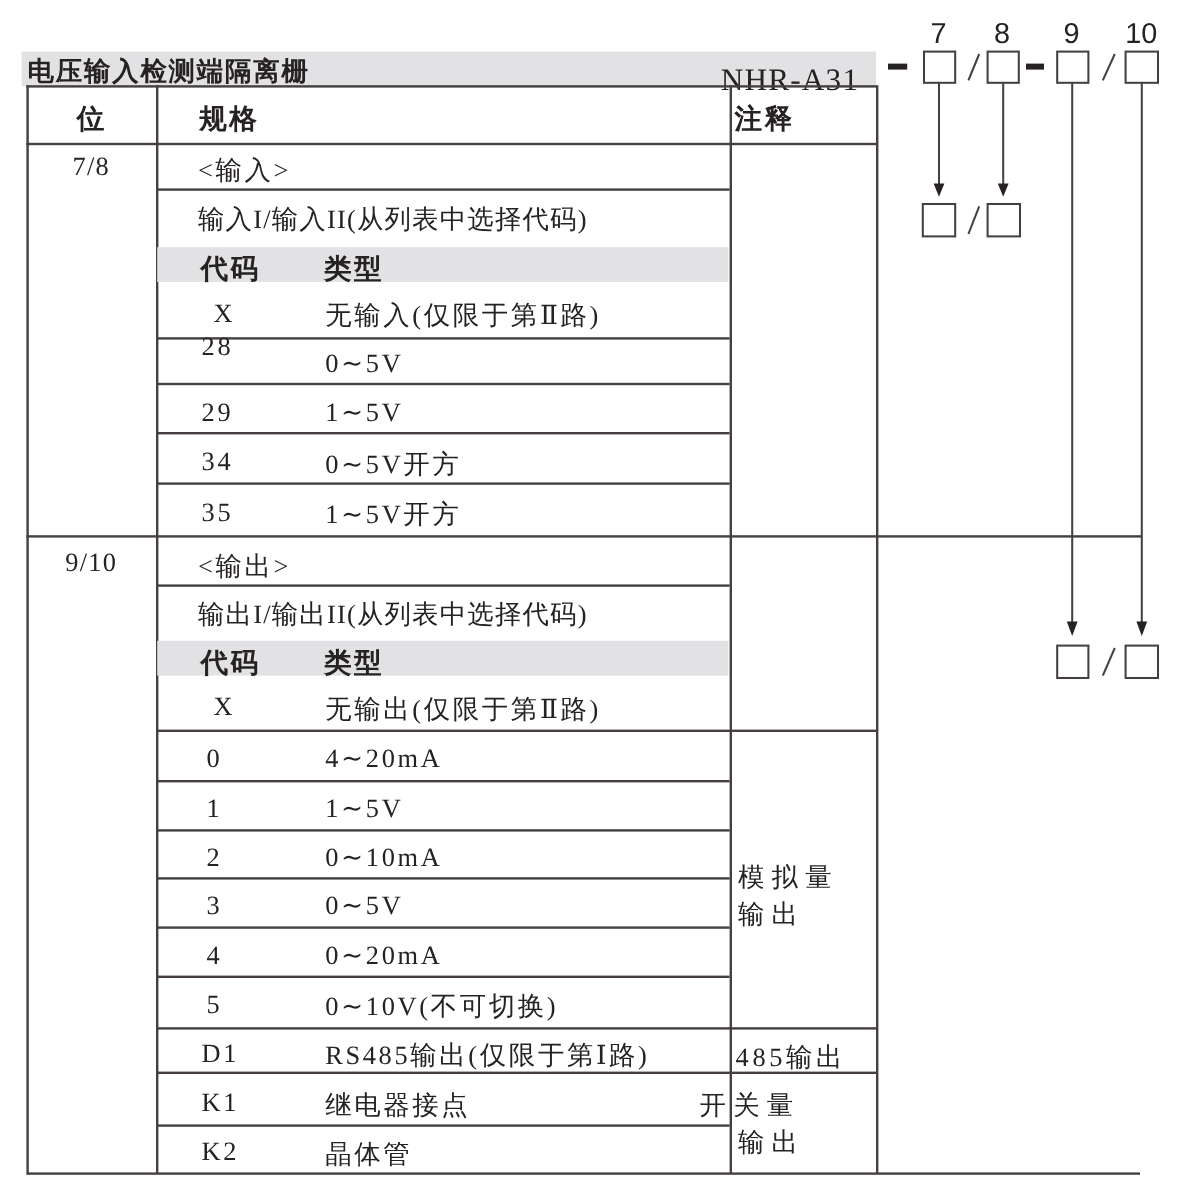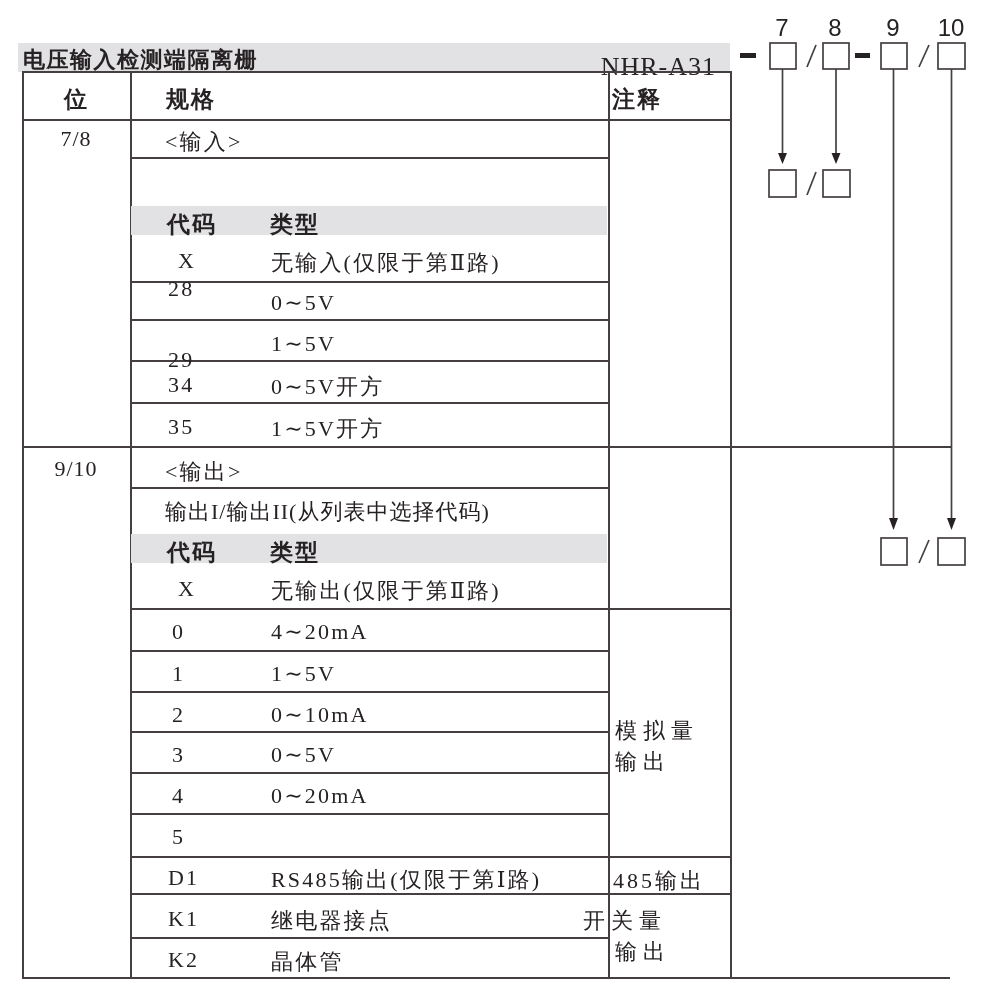--- a/index.html
+++ b/index.html
@@ -100,30 +100,31 @@
     <div class="hl" style="left:130px;top:937px;width:478px;"></div>
     <div class="hl" style="left:22px;top:977px;width:928px;"></div>
   </div>
 
   <div class="abs colhdr pos" style="top:84px;">位</div>
   <div class="abs colhdr" style="left:166px;top:84px;">规格</div>
   <div class="abs colhdr" style="left:612px;top:84px;">注释</div>
 
   <div class="abs t pos" style="top:126px;">7/8</div>
   <div class="abs t" style="left:165px;top:127px;">&lt;输入&gt;</div>
+  <div class="abs t" style="left:165px;top:168px;letter-spacing:1px;">输入I/输入II(从列表中选择代码)</div>
 
   <div class="band" style="left:131px;top:206px;width:476px;height:29px;"></div>
   <div class="abs colhdr" style="left:167px;top:209px;">代码</div>
   <div class="abs colhdr" style="left:270px;top:209px;">类型</div>
 
   <div class="abs t" style="left:178px;top:248px;">X</div>
   <div class="abs t" style="left:271px;top:248px;">无输入(仅限于第Ⅱ路)</div>
   <div class="abs t" style="left:168px;top:276px;">28</div>
   <div class="abs t" style="left:271px;top:290px;">0∼5V</div>
-  <div class="abs t" style="left:168px;top:331px;margin-top:16px;">29</div>
+  <div class="abs t" style="left:168px;top:331px;">29</div>
   <div class="abs t" style="left:271px;top:331px;">1∼5V</div>
   <div class="abs t" style="left:168px;top:372px;">34</div>
   <div class="abs t" style="left:271px;top:372px;">0∼5V开方</div>
   <div class="abs t" style="left:168px;top:414px;">35</div>
   <div class="abs t" style="left:271px;top:414px;">1∼5V开方</div>
 
   <div class="abs t pos" style="top:456px;">9/10</div>
   <div class="abs t" style="left:165px;top:457px;">&lt;输出&gt;</div>
   <div class="abs t" style="left:165px;top:497px;letter-spacing:1px;">输出I/输出II(从列表中选择代码)</div>
 
@@ -137,20 +138,21 @@
   <div class="abs t" style="left:271px;top:619px;">4∼20mA</div>
   <div class="abs t" style="left:172px;top:661px;">1</div>
   <div class="abs t" style="left:271px;top:661px;">1∼5V</div>
   <div class="abs t" style="left:172px;top:702px;">2</div>
   <div class="abs t" style="left:271px;top:702px;">0∼10mA</div>
   <div class="abs t" style="left:172px;top:742px;">3</div>
   <div class="abs t" style="left:271px;top:742px;">0∼5V</div>
   <div class="abs t" style="left:172px;top:783px;">4</div>
   <div class="abs t" style="left:271px;top:783px;">0∼20mA</div>
   <div class="abs t" style="left:172px;top:824px;">5</div>
+  <div class="abs t" style="left:271px;top:824px;">0∼10V(不可切换)</div>
   <div class="abs t" style="left:168px;top:865px;">D1</div>
   <div class="abs t" style="left:271px;top:865px;">RS485输出(仅限于第Ⅰ路)</div>
   <div class="abs t" style="left:168px;top:906px;">K1</div>
   <div class="abs t" style="left:271px;top:906px;">继电器接点</div>
   <div class="abs t" style="left:168px;top:947px;">K2</div>
   <div class="abs t" style="left:271px;top:947px;">晶体管</div>
 
   <div class="abs note" style="left:615px;top:716px;">模拟量</div>
   <div class="abs note" style="left:615px;top:747px;">输出</div>
   <div class="abs note2" style="left:613px;top:866px;">485输出</div>

